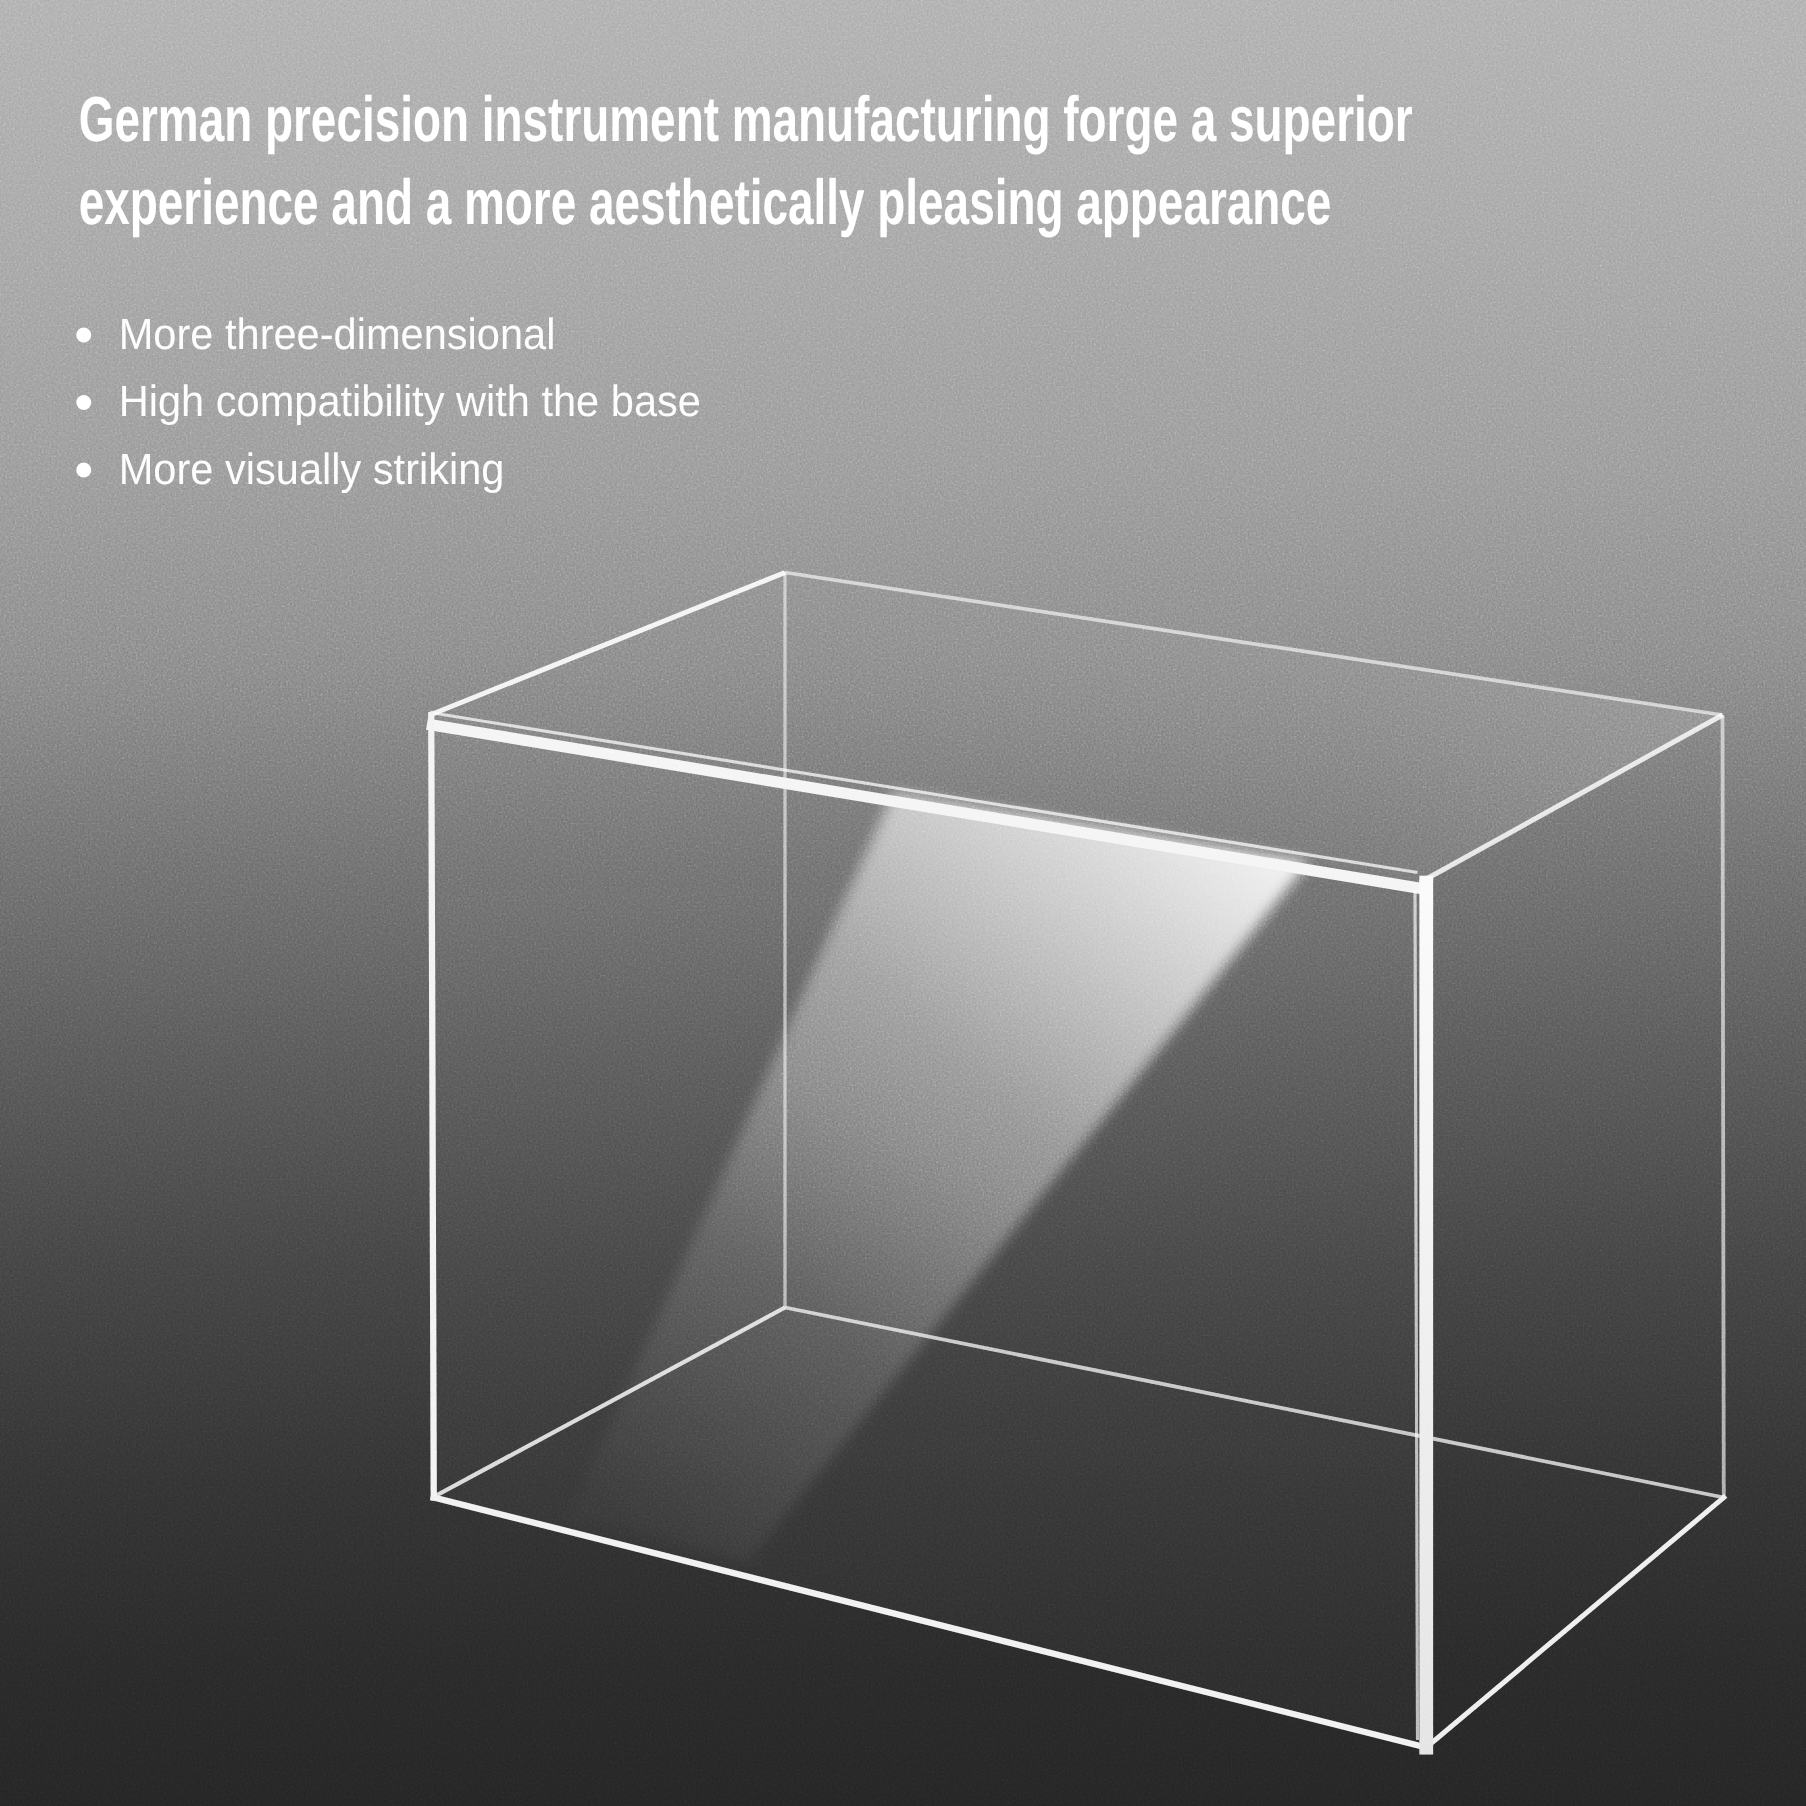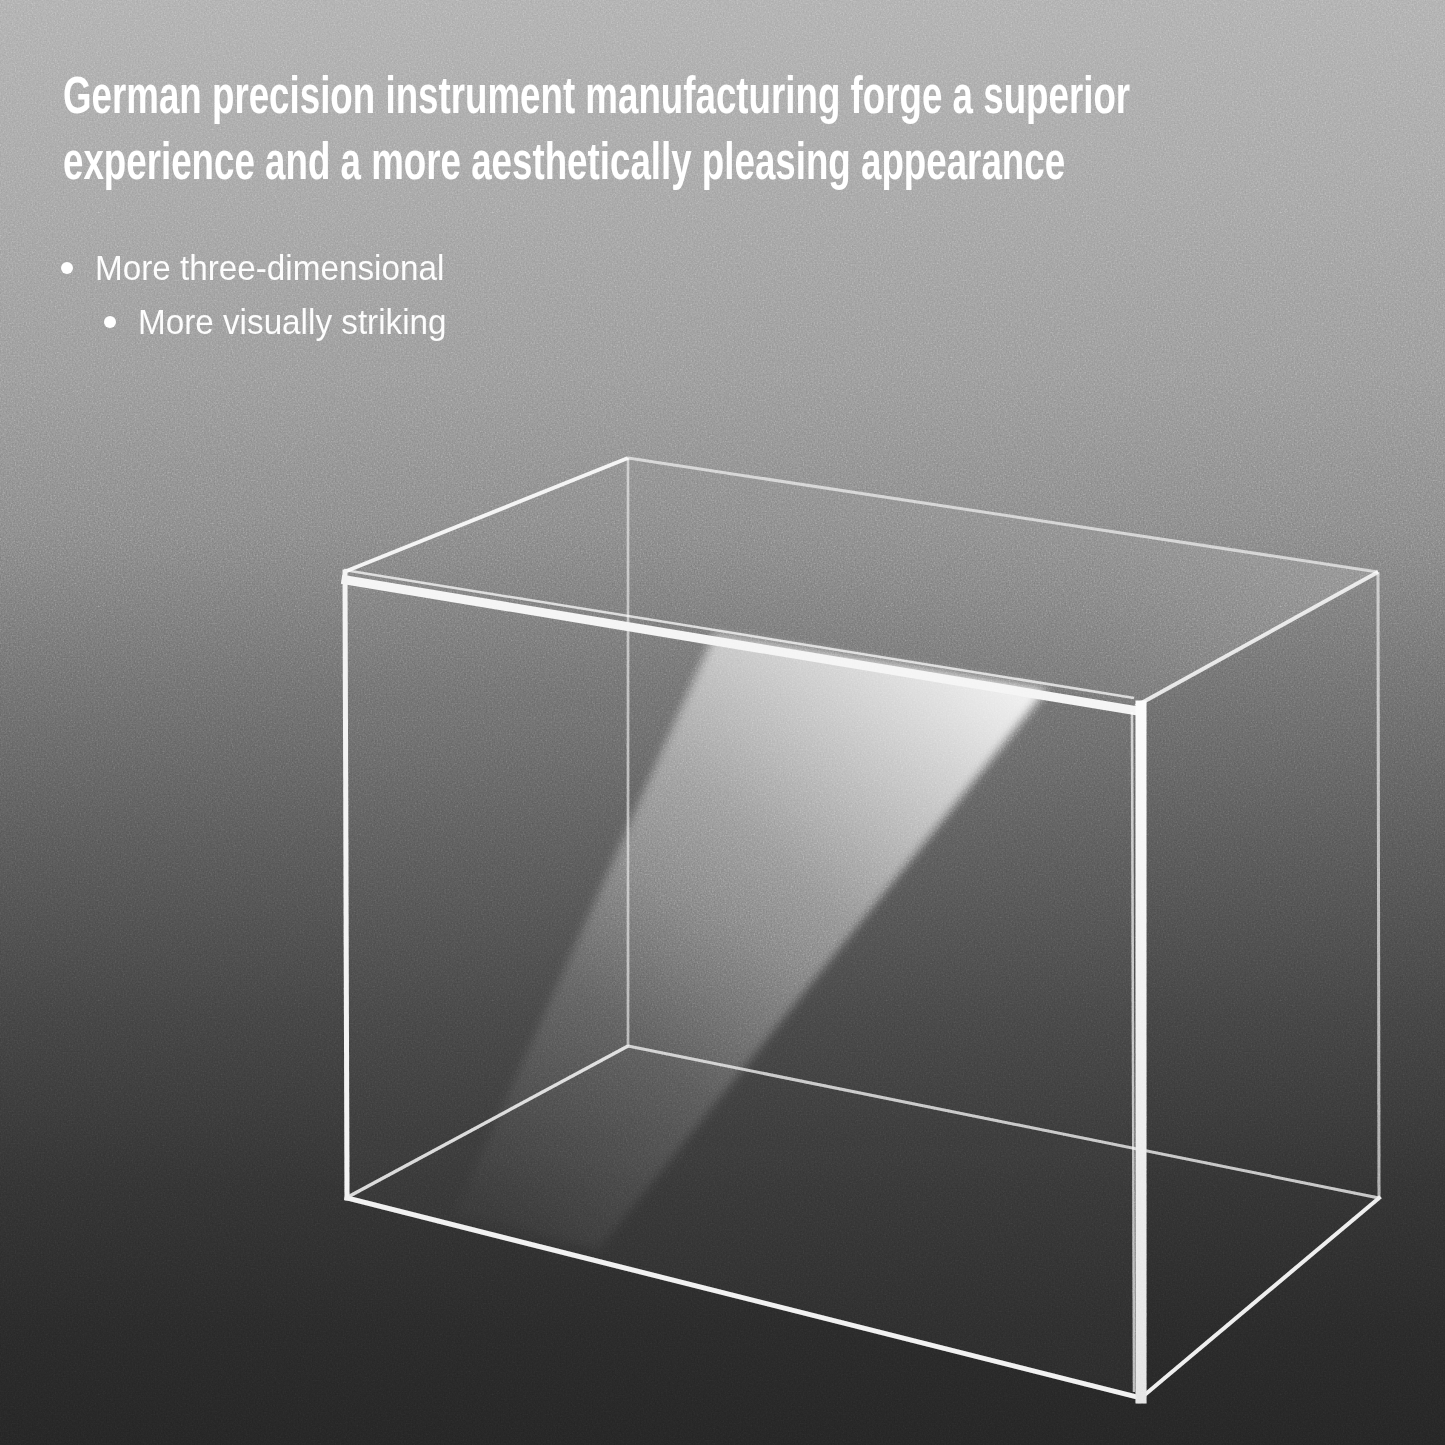--- a/index.html
+++ b/index.html
@@ -13,21 +13,21 @@
   }
   .scene{position:absolute;left:0;top:0;z-index:1;}
   .grain{position:absolute;left:0;top:0;z-index:10;pointer-events:none;
          mix-blend-mode:overlay;opacity:.55;}
   .heading{position:absolute;left:63px;top:63px;z-index:5;color:#ffffff;}
   .heading-line{
     font-size:51px;line-height:66px;font-weight:700;white-space:nowrap;
     transform:scaleX(0.72);transform-origin:0 0;letter-spacing:0px;
   }
   .features{position:absolute;left:61px;top:246px;z-index:5;color:#fdfdfd;}
-  .feature-row{display:flex;align-items:center;height:43px;margin-top:11px;justify-content:flex-end;}
+  .feature-row{display:flex;align-items:center;height:43px;margin-top:11px;}
   .feature-row:first-child{margin-top:0;}
   .feature-row:nth-child(4){margin-top:17px;}
   .dot{width:12px;height:12px;border-radius:50%;background:#ffffff;
        margin-right:22px;flex:none;}
   .feature-label{
     font-size:35px;line-height:1;font-weight:400;white-space:nowrap;
     transform:scaleX(0.95);transform-origin:0 50%;
   }
 </style>
 </head>
@@ -84,20 +84,24 @@
   <div class="heading-line">experience and a more aesthetically pleasing appearance</div>
 </header>
 
 <div class="features">
   <div class="feature-row">
     <span class="dot"></span>
     <span class="feature-label">More three-dimensional</span>
   </div>
   <div class="feature-row">
     <span class="dot"></span>
+    <span class="feature-label">High compatibility with the base</span>
+  </div>
+  <div class="feature-row">
+    <span class="dot"></span>
     <span class="feature-label">More visually striking</span>
   </div>
 </div>
 
 <svg class="grain" width="1445" height="1445" viewBox="0 0 1445 1445">
   <filter id="grainFilter" x="0" y="0" width="100%" height="100%">
     <feTurbulence type="fractalNoise" baseFrequency="0.65" numOctaves="2" seed="7" stitchTiles="stitch"></feTurbulence>
     <feColorMatrix type="saturate" values="0"></feColorMatrix>
   </filter>
   <rect width="1445" height="1445" filter="url(#grainFilter)"></rect>

